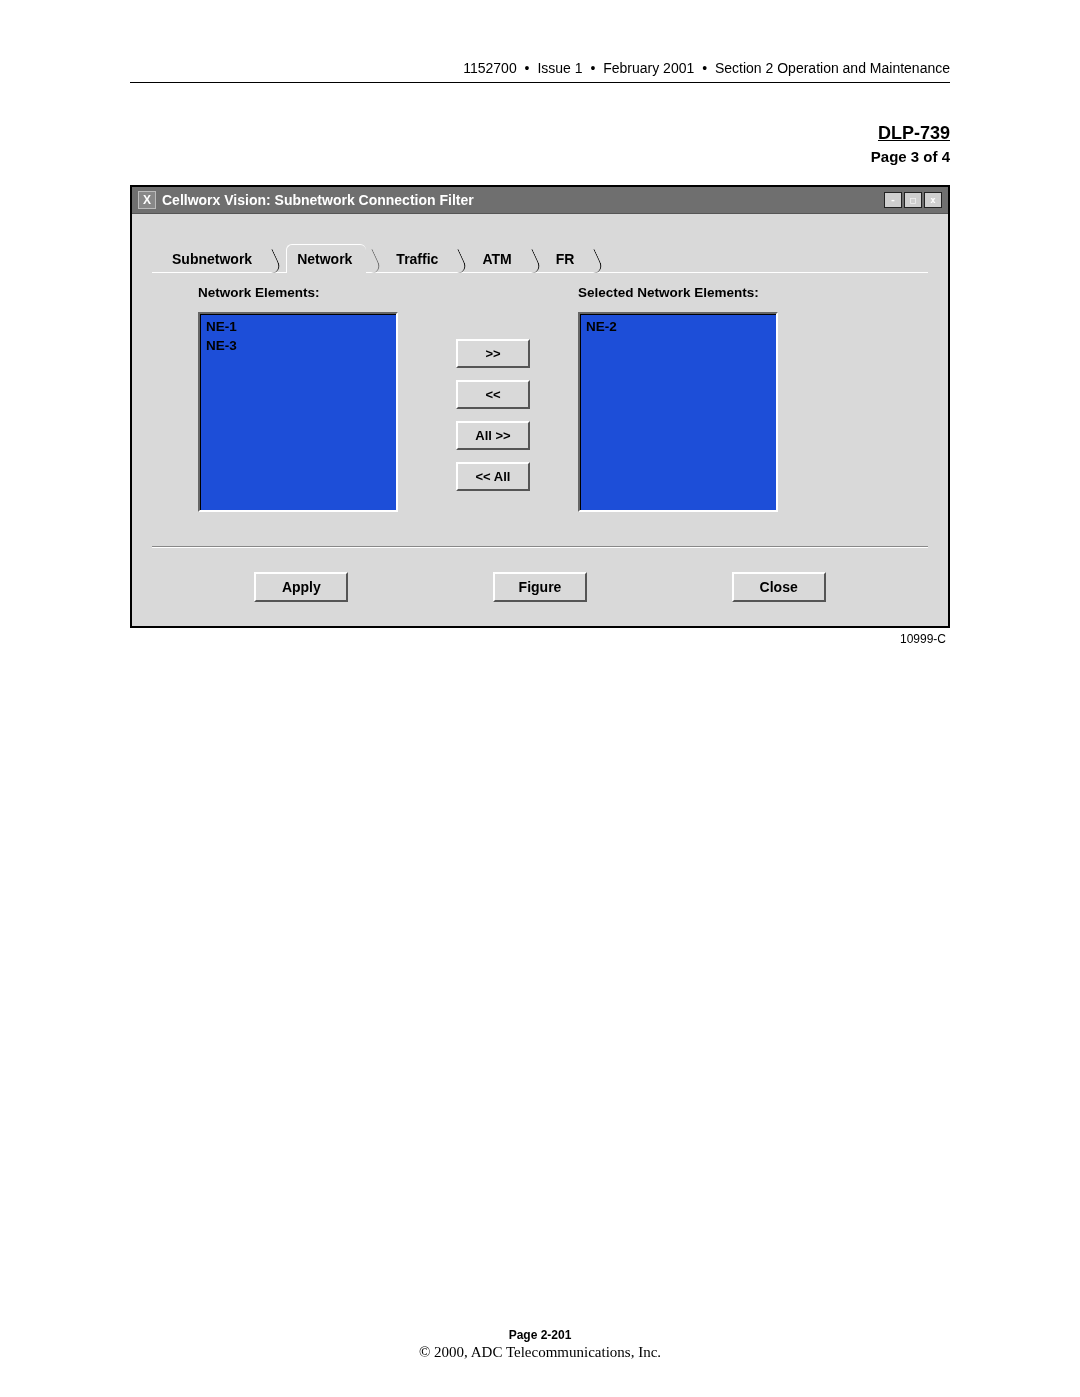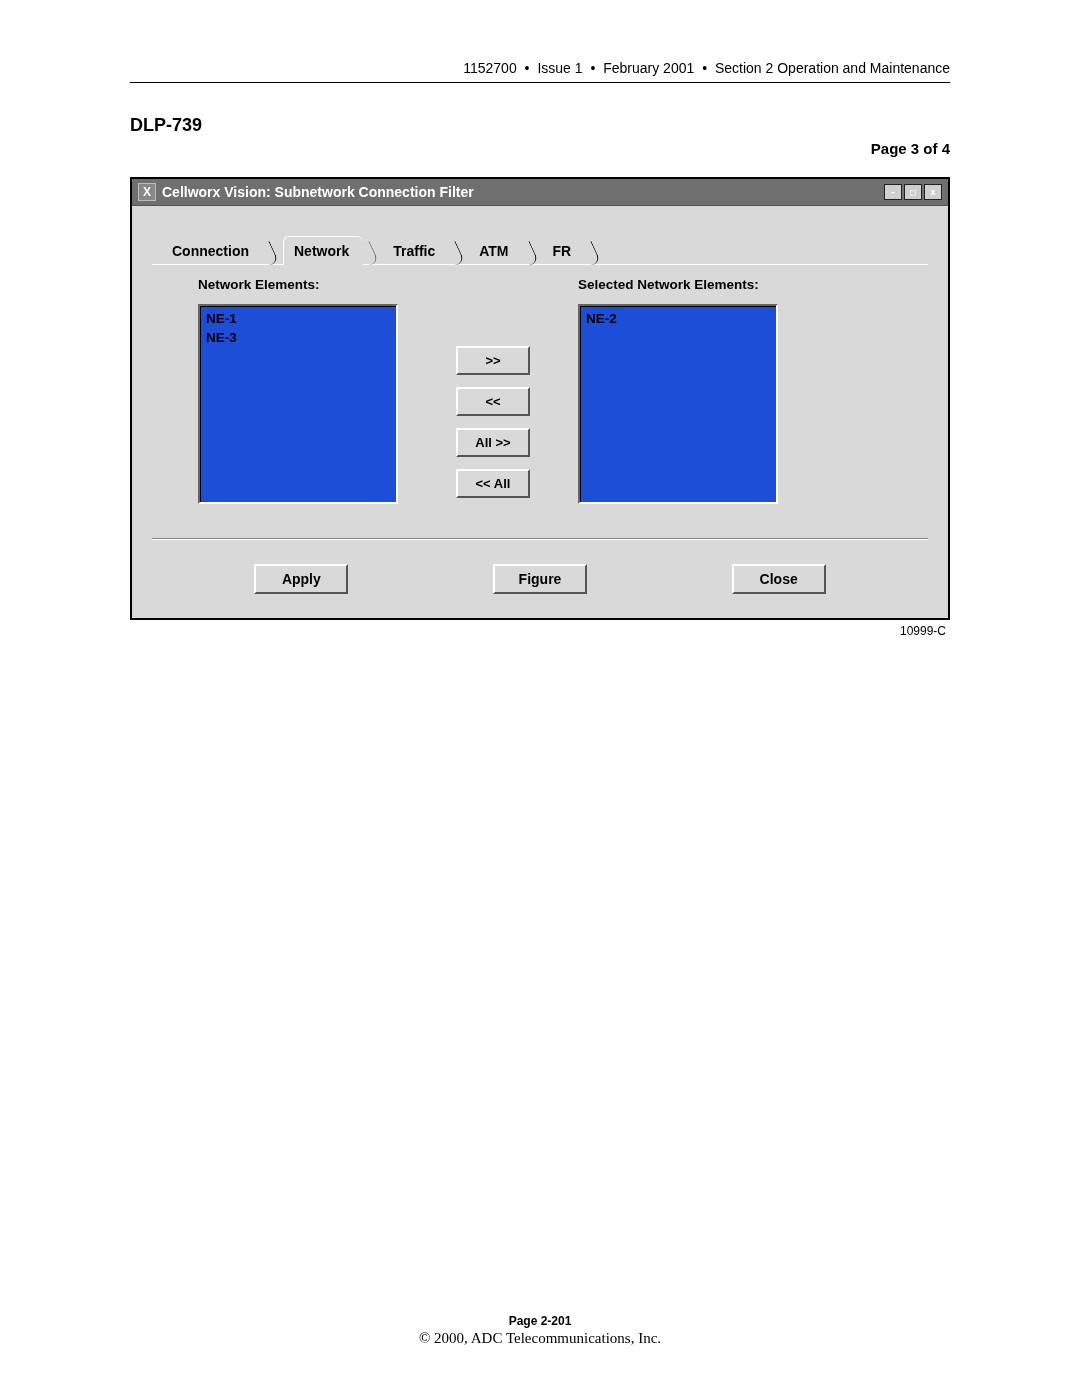--- a/index.html
+++ b/index.html
@@ -14,28 +14,29 @@
     height: 1397px;
     position: relative;
     box-sizing: border-box;
     padding: 60px 130px 50px 130px;
   }
   .header-line {
     font-size: 14px;
     text-align: right;
     border-bottom: 1.5px solid #000;
     padding-bottom: 6px;
-    margin-bottom: 32px;
+    margin-bottom: 40px;
   }
   .bullet { margin: 0 4px; }
   .dlp-title {
-    text-align: left;
+    text-align: right;
     font-size: 18px;
     font-weight: bold;
     margin-bottom: 4px;
+    text-decoration: underline;
   }
   .page-of {
     text-align: right;
     font-size: 15px;
     font-weight: bold;
     margin-bottom: 20px;
   }
   .app-window {
     border: 2.5px solid #000;
     background: #d9d9d9;
@@ -111,21 +112,21 @@
     border-right: 1.5px solid #666;
   }
   .tab-content {
     background: #d9d9d9;
     border-top: 1.5px solid #fff;
     padding: 12px 14px 20px 14px;
     margin-top: -1px;
   }
   .columns {
     display: flex;
-    align-items: flex-end;
+    align-items: center;
     padding-left: 32px;
   }
   .col-label {
     font-size: 13.5px;
     font-weight: bold;
     margin-bottom: 12px;
   }
   .listbox {
     width: 200px;
     height: 200px;
@@ -186,21 +187,21 @@
     margin: 4px 4px 10px 0;
   }
   .caption {
     text-align: center;
     font-size: 14px;
     font-weight: bold;
     margin-top: 14px;
   }
   .page-footer {
     position: absolute;
-    bottom: 50px;
+    bottom: 36px;
     left: 0; right: 0;
     text-align: center;
     font-size: 13px;
   }
   .page-footer .pnum { font-weight: bold; font-size: 12px; display: block; margin-bottom: 2px;}
   .page-footer .copy { font-family: "Times New Roman", serif; font-size: 15px;}
 </style>
 </head>
 <body>
 
@@ -228,21 +229,21 @@
       <div class="spacer"></div>
       <div class="win-controls">
         <div class="win-btn">-</div>
         <div class="win-btn">□</div>
         <div class="win-btn">x</div>
       </div>
     </div>
 
     <div class="panel">
       <div class="tabs">
-        <div class="tab">Connection</div>
+        <div class="tab">Subnetwork</div>
         <div class="tab active">Network</div>
         <div class="tab">Traffic</div>
         <div class="tab">ATM</div>
         <div class="tab">FR</div>
       </div>
 
       <div class="tab-content">
         <div class="columns">
           <div class="col-left">
             <div class="col-label">Network Elements:</div>

